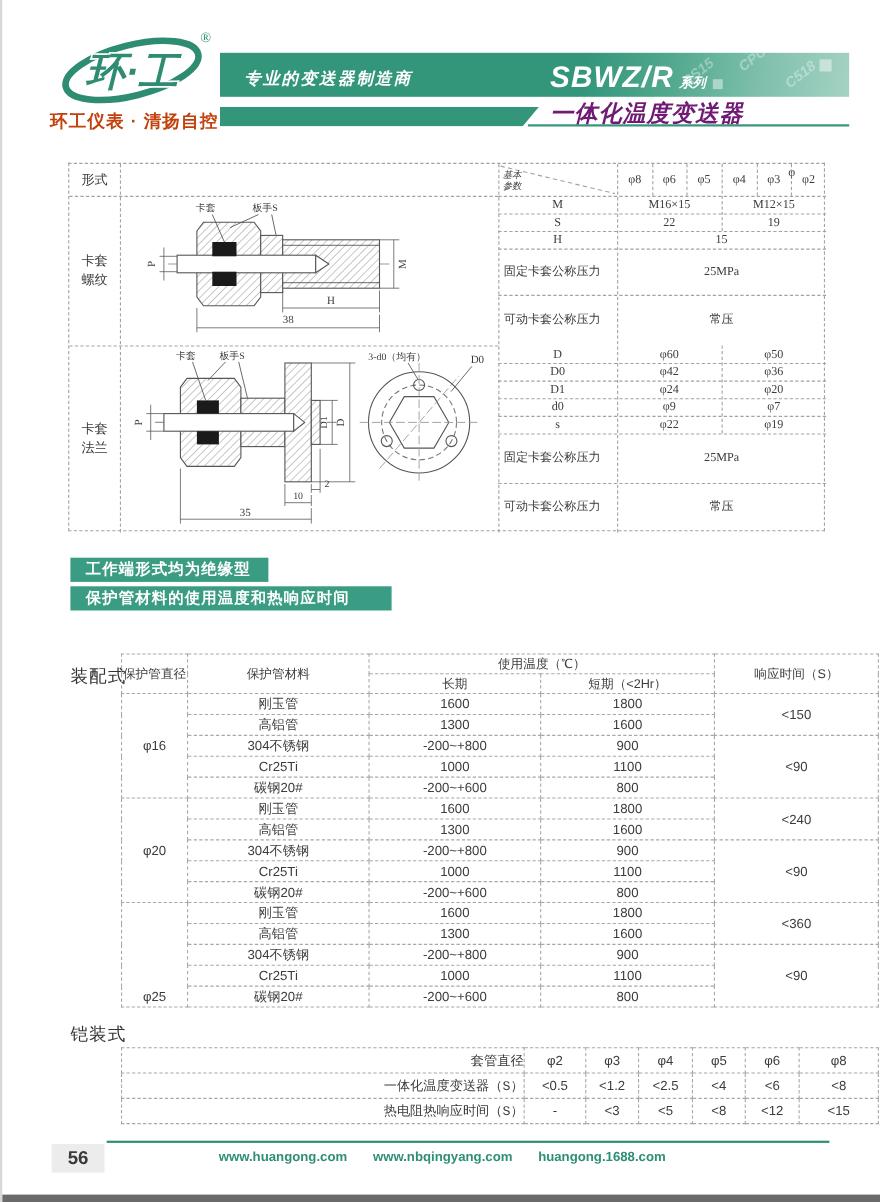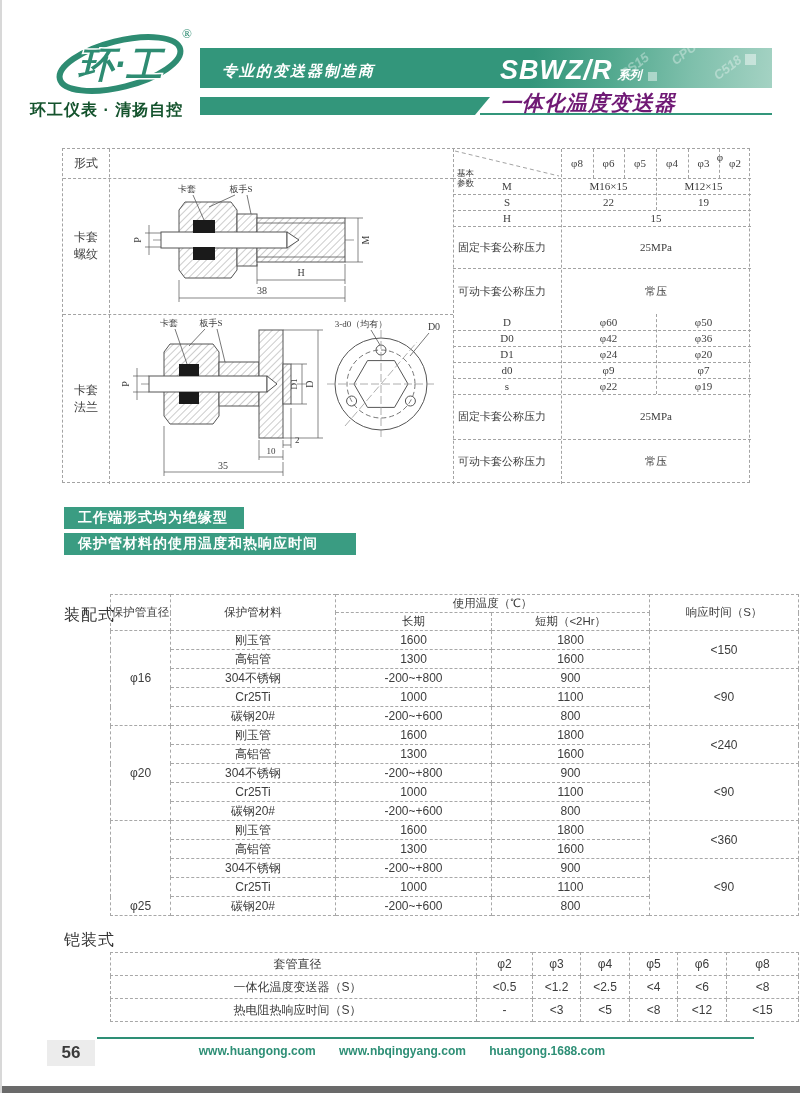--- a/index.html
+++ b/index.html
@@ -6,21 +6,21 @@
   html,body { background:#fff; }
   body { font-family:"Liberation Sans", sans-serif; color:#3c3c3c; }
   #page { position:relative; width:800px; height:1093px; background:#fff; overflow:hidden;
           border-left:2px solid #d8d8d8; }
   .abs { position:absolute; }
   .hl { position:absolute; border-top:1px dashed #a3a3a3; height:0; }
   .vl { position:absolute; border-left:1px dashed #a3a3a3; width:0; }
   .cell { position:absolute; display:flex; align-items:center; justify-content:center; }
 
   
-  #logo-subtitle { left:28px; top:100px; width:184px; color:#14532d;
+  #logo-subtitle { left:28px; top:100px; width:184px; text-align:center; color:#c2410c;
                    font-weight:bold; font-size:16px; letter-spacing:1px; }
   #banner-top { left:198px; top:48px; width:572px; height:40px; overflow:hidden;
                 background:linear-gradient(95deg,#33967b 0%,#33967b 58%,#53a98f 72%,#7fc0ac 86%,#a4d2c3 100%); }
   #banner-top .tagline { position:absolute; left:22px; bottom:7px; color:#fff; font-size:15px;
                          font-weight:bold; font-style:italic; letter-spacing:2px; }
   #banner-top .series { position:absolute; left:300px; bottom:2px; color:#fff; font-style:italic; }
   #banner-top .series .model { font-size:27px; font-weight:bold; letter-spacing:1px; }
   #banner-top .series .suffix { font-size:12px; font-weight:bold; margin-left:5px; }
   .wm { position:absolute; color:rgba(255,255,255,.35); font-weight:bold; font-style:italic;
         transform:rotate(-38deg); font-size:13px; }
@@ -30,41 +30,41 @@
   #banner-underline { left:478px; top:113px; width:292px; height:2px; background:#33967b; }
   #product-title { left:498px; top:89px; font-size:21px; font-weight:bold; font-style:italic;
                    color:#701a75; letter-spacing:1px; }
 
   
   #diagram { left:60px; top:148px; width:688px; height:335px; border:1px dashed #a3a3a3;
              font-family:"Liberation Serif", serif; font-size:12px; }
   #param { position:absolute; left:390px; top:0; width:298px; height:335px; font-size:11px; }
   #param .cell { line-height:1.1; }
   .corner-top { position:absolute; right:28px; top:2px; font-size:11px; }
-  .corner-bottom { position:absolute; left:4px; top:19px; font-size:8.5px; line-height:1.2; }
+  .corner-bottom { position:absolute; left:4px; top:5px; font-size:8.5px; line-height:1.2;font-style:italic; }
   svg text { fill:#3c3c3c; font-family:"Liberation Serif", serif; }
 
   
   .green-banner { position:absolute; background:#3a9c82; color:#fff; font-weight:bold;
                   font-size:14px; display:flex; align-items:center; padding-left:14px;
                   letter-spacing:1px; }
   .sub-title { position:absolute; font-size:16px; color:#333; font-weight:500; letter-spacing:1px; }
 
   
   table { border-collapse:collapse; table-layout:fixed;margin-left:48px; }
   #assembly-table { position:absolute; left:60px; top:594px; width:688px; font-size:12px; }
   #assembly-table td { border:1px dashed #a8a8a8; text-align:center; height:19px; padding:0;
                        color:#3c3c3c; font-weight:normal; }
   #assembly-table td.hdr { height:18px; font-size:11.5px; }
   #assembly-table td.diam-bottom { vertical-align:bottom; padding-bottom:2px; }
 
   
   #armored-table { position:absolute; left:60px; top:952px; width:688px; font-size:12px; }
   #armored-table td { border:1px dashed #a8a8a8; height:23px; text-align:center; padding:0; }
-  #armored-table td.lbl { text-align:center; padding-left:8px; }
+  #armored-table td.lbl { text-align:right; padding-left:8px;font-family:Liberation Mono, monospace; }
 
   
   #footer-line { left:95px; top:1037px; width:657px; height:2px; background:#2e8f76; }
   #page-num { left:45px; top:1040px; width:48px; height:26px; background:#ececec;
               display:flex; align-items:center; justify-content:center; font-size:17px;
               font-weight:bold; color:#3a3a3a; }
   #footer-urls { left:0; top:1044px; width:800px; text-align:center; color:#2e8f76;
                  font-size:12px; font-weight:bold; }
   #footer-urls span { margin:0 10px;text-align:center; }
   #bottom-bar { left:0; top:1086px; width:800px; height:7px; background:#6a6a6a; }

